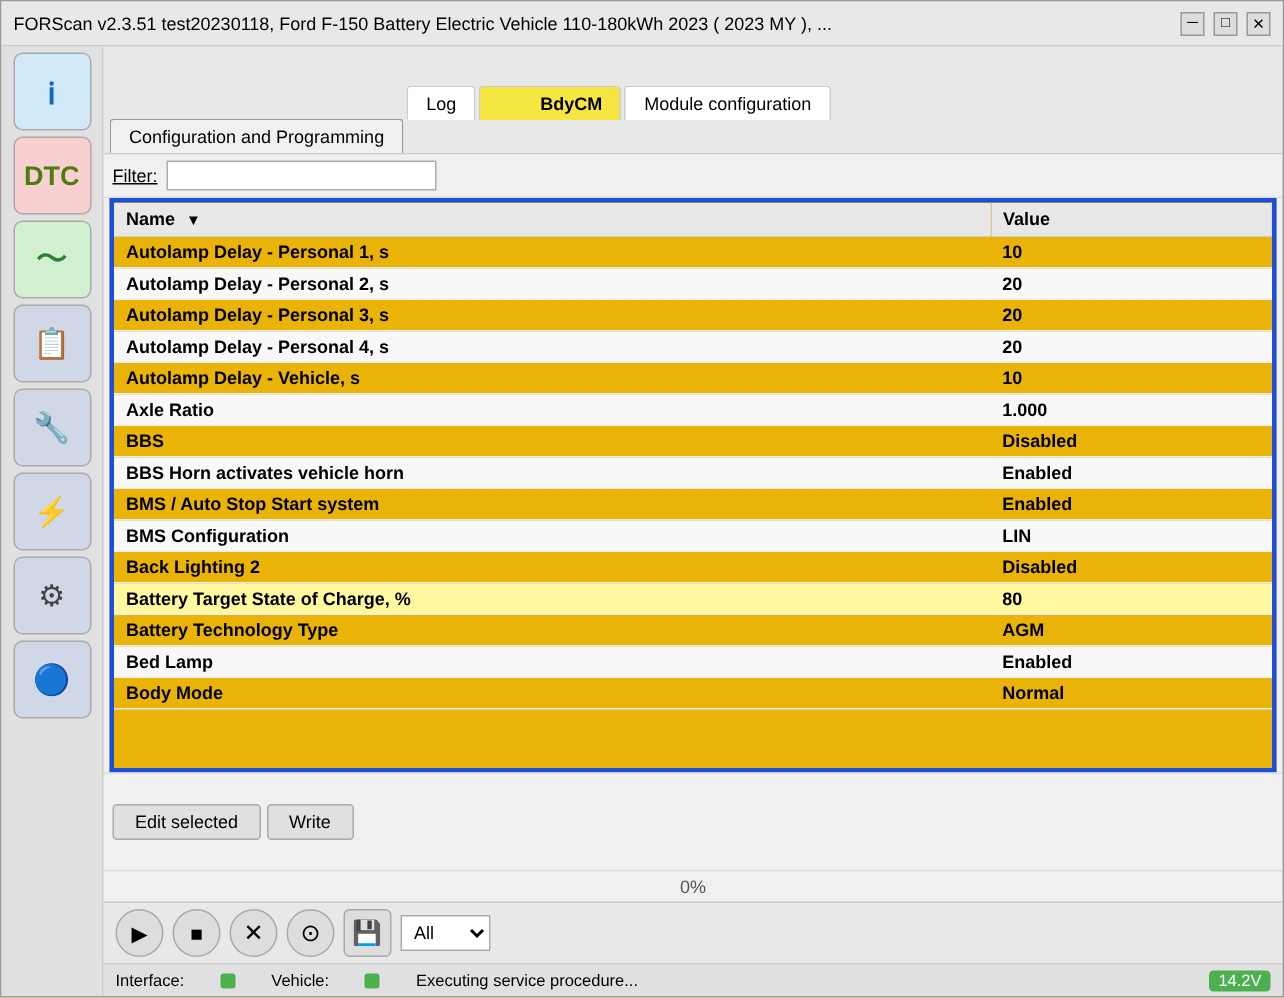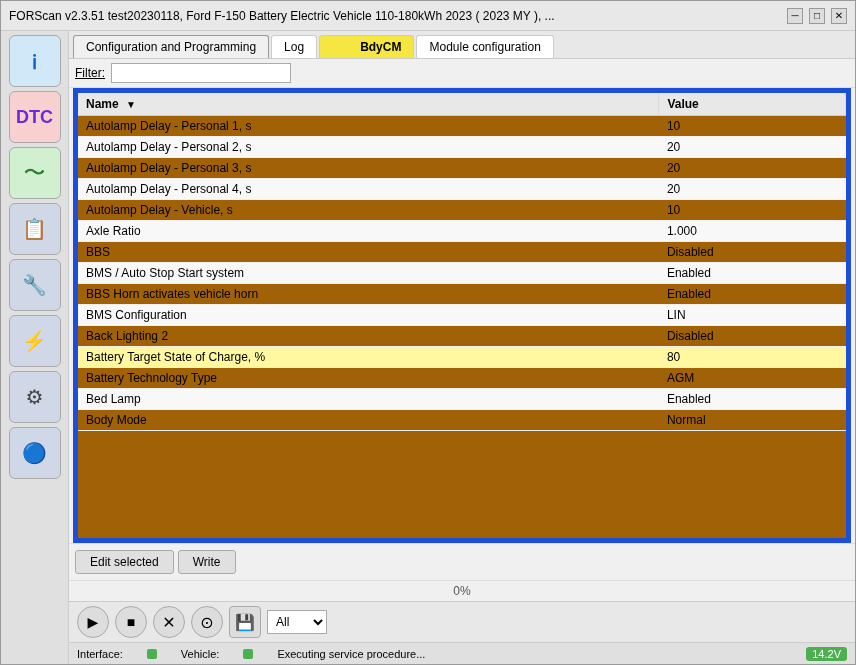--- a/index.html
+++ b/index.html
@@ -94,20 +94,21 @@
       background: #ffffff;
       cursor: pointer;
       font-size: 12px;
       border-radius: 3px 3px 0 0;
       color: #000;
     }
     .tab.active {
       background: #f0f0f0;
       border-color: #999;
       font-weight: normal;
+      margin-top: 44px;
     }
     .tab.highlighted {
       background: #f5e642;
       border-color: #ccc;
       font-weight: bold;
       padding-left: 40px;
     }
     .filter-bar {
       display: flex;
       align-items: center;
@@ -124,23 +125,23 @@
       width: 180px;
       height: 20px;
       border: 1px solid #aaa;
       padding: 1px 4px;
       font-size: 12px;
       background: #fff;
     }
     .table-container {
       flex: 1;
       overflow-y: auto;
-      border: 5px solid #1d4ed8;
+      border: 3px solid #1d4ed8;
       margin: 0 4px;
-      background: #a16207;
+      background: #eab308;
     }
     table {
       width: 100%;
       border-collapse: collapse;
     }
     thead tr {
       background: #e8e8e8;
       position: sticky;
       top: 0;
       z-index: 1;
@@ -150,30 +151,31 @@
       text-align: left;
       border-bottom: 1px solid #ccc;
       border-right: 1px solid #ddd;
       font-weight: bold;
       font-size: 12px;
     }
     td {
       padding: 3px 8px;
       border-bottom: 1px solid #eee;
       font-size: 12px;
+      font-weight: bold;
     }
     tr:nth-child(even) {
       background: #f8f8f8;
     }
     tr.selected {
       background: #fff8a0 !important;
     }
     .button-bar {
       display: flex;
-      padding: 6px 6px;
+      padding: 20px 6px;
       gap: 4px;
       background: #f0f0f0;
       border-top: 1px solid #ddd;
     }
     .btn {
       padding: 4px 14px;
       border: 1px solid #aaa;
       background: #e0e0e0;
       cursor: pointer;
       font-size: 12px;
@@ -261,21 +263,21 @@
       <div class="title-btn">□</div>
       <div class="title-btn">✕</div>
     </div>
   </div>
 
   <div class="main-content">
 
     <div class="sidebar">
       <div class="sidebar-icon" style="background:#d0e8f8; font-size:20px; color:#1565c0; font-weight:bold;">ℹ</div>
       <div class="sidebar-icon" style="background:#f8d0d0; font-size:18px;">
-        <span style="color:#6d28d9; font-weight:bold;">DTC</span>
+        <span style="color:#4d7c0f; font-weight:bold;">DTC</span>
       </div>
       <div class="sidebar-icon" style="background:#d0f0d0; font-size:22px; color:#2e7d32;">〜</div>
       <div class="sidebar-icon" style="font-size:20px; color:#444;">📋</div>
       <div class="sidebar-icon" style="font-size:20px; color:#444;">🔧</div>
       <div class="sidebar-icon" style="font-size:20px; color:#f57c00;">⚡</div>
       <div class="sidebar-icon" style="font-size:20px; color:#444;">⚙</div>
       <div class="sidebar-icon" style="font-size:20px; color:#1565c0;">🔵</div>
     </div>
 
     <div class="right-panel">
@@ -326,25 +328,25 @@
               </tr>
               <tr>
                 <td>Axle Ratio</td>
                 <td>1.000</td>
               </tr>
               <tr>
                 <td>BBS</td>
                 <td>Disabled</td>
               </tr>
               <tr>
+                <td>BBS Horn activates vehicle horn</td>
+                <td>Enabled</td>
+              </tr>
+              <tr>
                 <td>BMS / Auto Stop Start system</td>
-                <td>Enabled</td>
-              </tr>
-              <tr>
-                <td>BBS Horn activates vehicle horn</td>
                 <td>Enabled</td>
               </tr>
               <tr>
                 <td>BMS Configuration</td>
                 <td>LIN</td>
               </tr>
               <tr>
                 <td>Back Lighting 2</td>
                 <td>Disabled</td>
               </tr>

